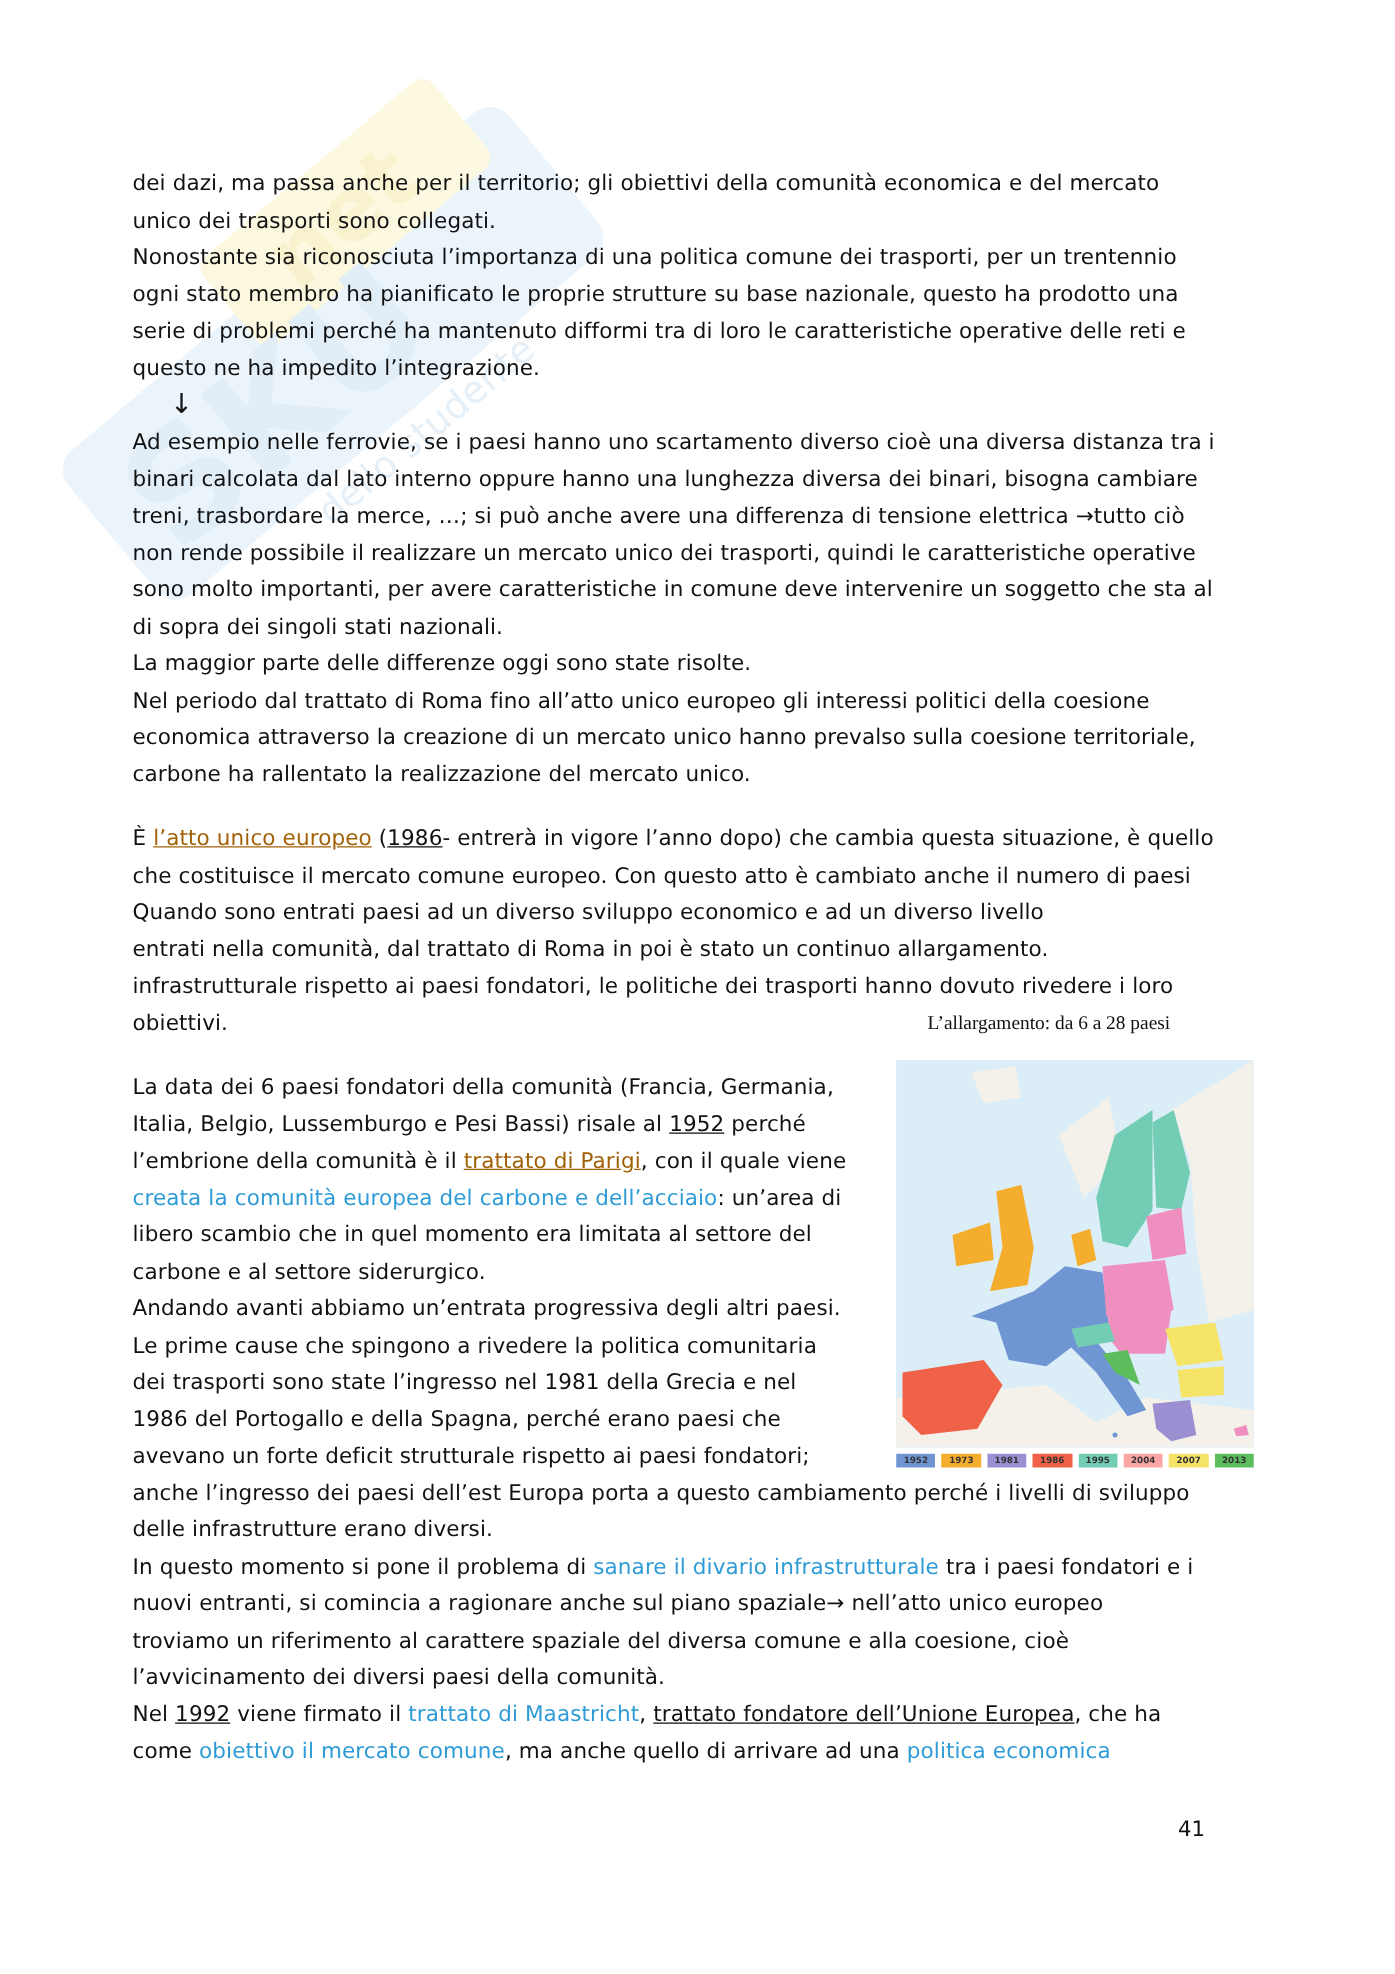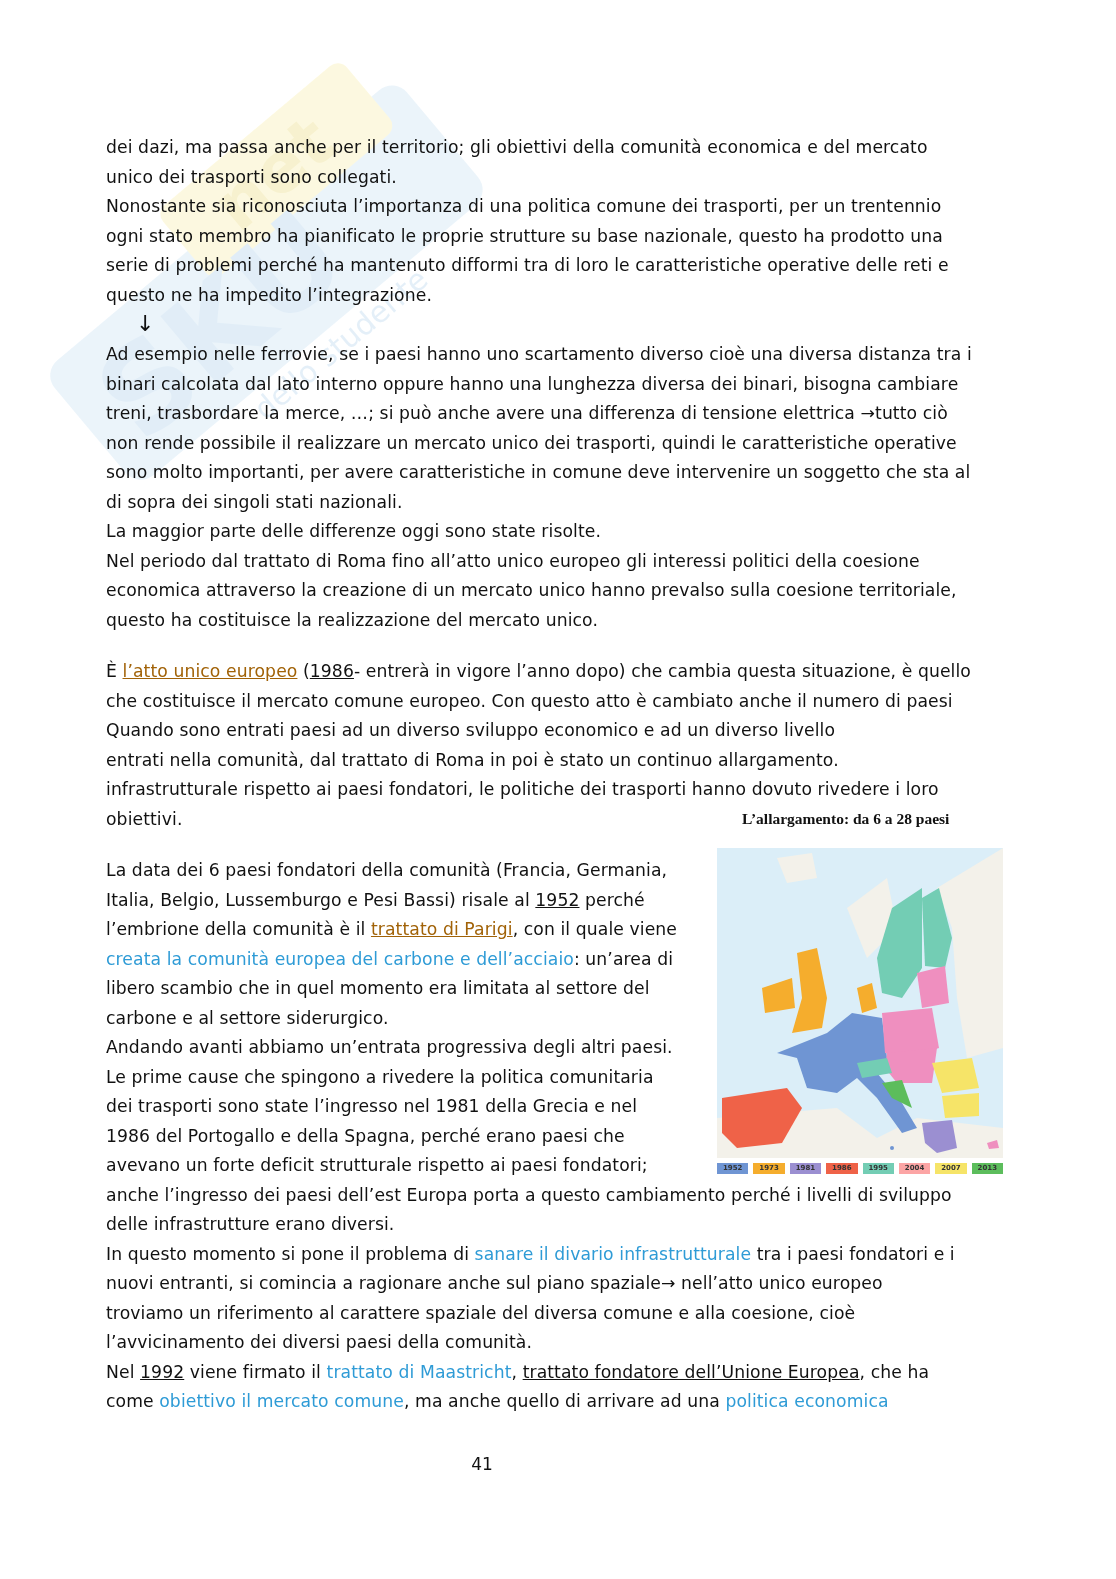--- a/index.html
+++ b/index.html
@@ -7,25 +7,25 @@
       font-family:"DejaVu Sans", "Liberation Sans", sans-serif; color:#111; }
     .watermark { position:absolute; left:20px; top:40px; width:480px; height:470px; pointer-events:none; z-index:0; }
     .page { position:absolute; left:106px; top:133px; width:905px; z-index:1; }
     .p { font-size:17.2px; line-height:29.5px; margin:0; letter-spacing:0.1px; white-space:normal; }
     .line { display:block; white-space:nowrap; }
     .link { color:#2e9bd6; }
     .ul { text-decoration:underline; }
     .linkul { color:#a16207; text-decoration:underline; }
     .arrow-down { display:block; height:30px; margin-left:30px; font-size:22px; line-height:28px; }
     .gap { height:22px; }
-    .fig-caption { position:absolute; left:742px; top:810px; font-family:"Liberation Serif", serif; font-weight:bold; font-size:15.5px; color:#111; z-index:1; }
+    .fig-caption { position:absolute; left:742px; top:810px; font-family:"Liberation Serif", serif; font-weight:normal; font-size:15.5px; color:#111; z-index:1; }
     .map { position:absolute; left:717px; top:848px; width:286px; height:310px; z-index:1; background:#dbeef8; overflow:hidden; }
     .legend { position:absolute; left:717px; top:1163px; width:286px; height:12px; display:flex; gap:5px; z-index:1; }
     .legend .sw { flex:1; height:11px; font-size:7px; line-height:11px; text-align:center; font-weight:bold; color:#333; font-family:"DejaVu Sans", sans-serif; }
-    .pagenum { position:absolute; left:0; width:964px; top:1454px; text-align:center; font-size:17px; z-index:1; }
+    .pagenum { position:absolute; left:0; width:964px; top:1454px; text-align:right; font-size:17px; z-index:1; }
   </style>
 </head>
 <body>
 
 <svg class="watermark" viewBox="0 0 480 470">
   <g transform="rotate(-40 240 235)" opacity="0.55">
     <rect x="10" y="170" width="460" height="150" rx="20" fill="#dcecf7"></rect>
     <rect x="200" y="120" width="240" height="90" rx="12" fill="#fbf4c8"></rect>
     <text x="40" y="290" font-family="DejaVu Sans, sans-serif" font-size="120" font-weight="bold" fill="#c9e0f2">SKU</text>
     <text x="250" y="190" font-family="DejaVu Sans, sans-serif" font-size="70" font-weight="bold" fill="#f2e7a8">net</text>
@@ -49,21 +49,21 @@
   <p class="p">
     <span class="line">Ad esempio nelle ferrovie, se i paesi hanno uno scartamento diverso cioè una diversa distanza tra i</span>
     <span class="line">binari calcolata dal lato interno oppure hanno una lunghezza diversa dei binari, bisogna cambiare</span>
     <span class="line">treni, trasbordare la merce, …; si può anche avere una differenza di tensione elettrica →tutto ciò</span>
     <span class="line">non rende possibile il realizzare un mercato unico dei trasporti, quindi le caratteristiche operative</span>
     <span class="line">sono molto importanti, per avere caratteristiche in comune deve intervenire un soggetto che sta al</span>
     <span class="line">di sopra dei singoli stati nazionali.</span>
     <span class="line">La maggior parte delle differenze oggi sono state risolte.</span>
     <span class="line">Nel periodo dal trattato di Roma fino all’atto unico europeo gli interessi politici della coesione</span>
     <span class="line">economica attraverso la creazione di un mercato unico hanno prevalso sulla coesione territoriale,</span>
-    <span class="line">questo ha costituisce la realizzazione del mercato unico.</span>
+    <span class="line">carbone ha rallentato la realizzazione del mercato unico.</span>
   </p>
 
   <div class="gap"></div>
 
   <p class="p">
     <span class="line"><span>È </span><span class="linkul">l’atto unico europeo</span><span> (</span><span class="ul">1986</span><span>- entrerà in vigore l’anno dopo) che cambia questa situazione, è quello</span></span>
     <span class="line">che costituisce il mercato comune europeo. Con questo atto è cambiato anche il numero di paesi</span>
     <span class="line">Quando sono entrati paesi ad un diverso sviluppo economico e ad un diverso livello</span>
     <span class="line">entrati nella comunità, dal trattato di Roma in poi è stato un continuo allargamento.</span>
     <span class="line">infrastrutturale rispetto ai paesi fondatori, le politiche dei trasporti hanno dovuto rivedere i loro</span>

